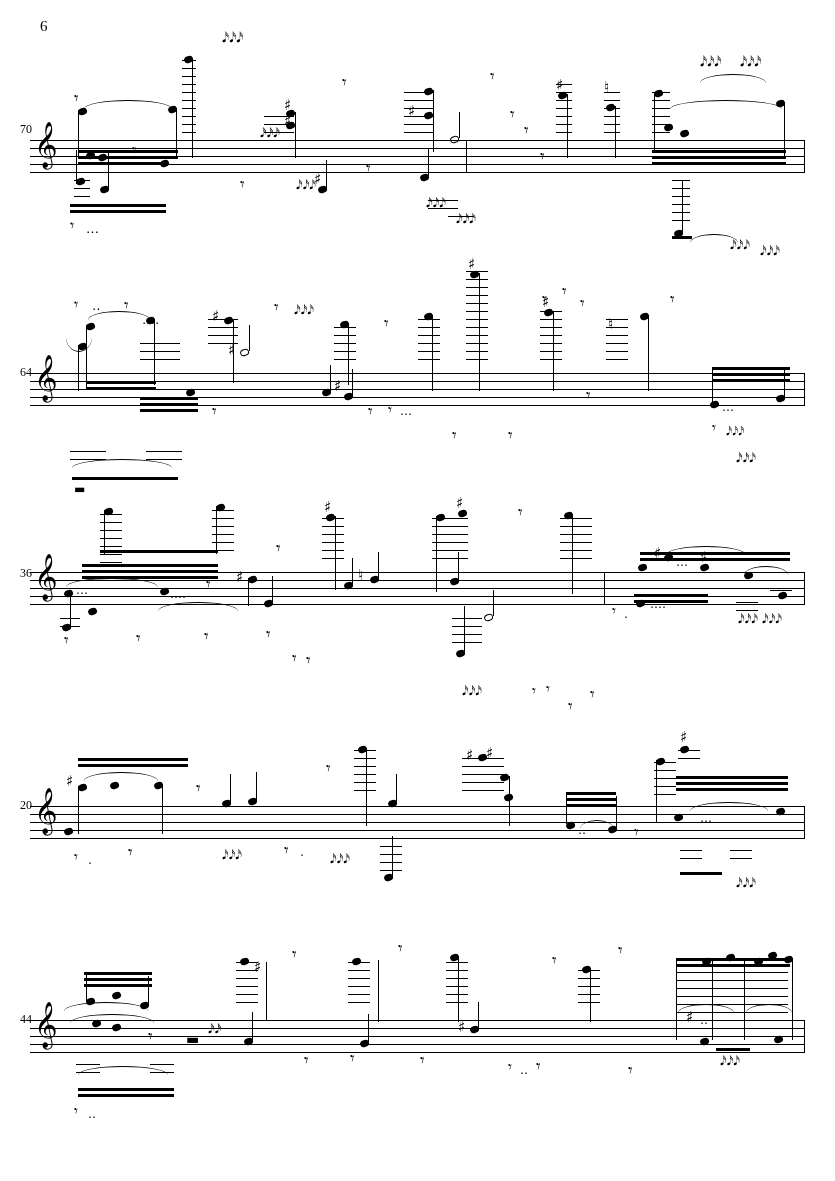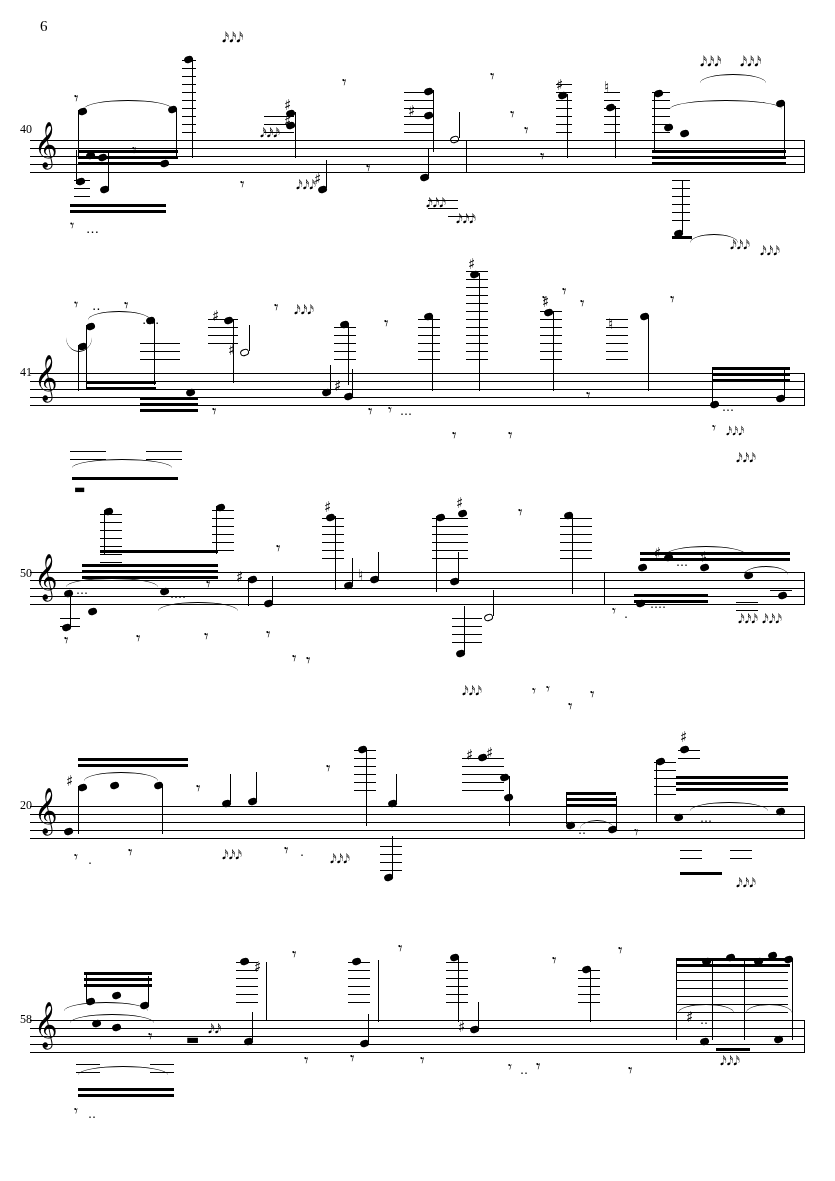--- a/index.html
+++ b/index.html
@@ -131,21 +131,21 @@
   }
 </style>
 </head>
 <body>
 
 <div id="page">
 
   <div class="page-number">6</div>
 
   <div class="system" style="top:0;height:230px;">
-    <div class="measure-number" style="left:20px;top:122px;">40</div>
+    <div class="measure-number" style="left:20px;top:122px;">70</div>
 
     <div class="staff" style="left:30px;width:775px;top:140px;">
       <div class="line"></div>
       <div class="line"></div>
       <div class="line"></div>
       <div class="line"></div>
       <div class="line"></div>
     </div>
     <div class="clef" style="left:34px;top:124px;">𝄞</div>
     <div class="barline" style="left:466px;top:140px;height:33px;"></div>
@@ -278,21 +278,21 @@
     <div class="ledger" style="left:672px;top:220px;width:18px;"></div>
     <div class="notehead" style="left:674px;top:230px;"></div>
     <div class="stem" style="left:682px;top:180px;height:52px;"></div>
     <div class="beam" style="left:672px;top:236px;width:20px;"></div>
     <div class="slur" style="left:690px;top:234px;width:48px;"></div>
     <div class="glyph" style="left:730px;top:238px;font-size:13px;">𝅘𝅥𝅯𝅘𝅥𝅯𝅘𝅥𝅯</div>
     <div class="glyph" style="left:760px;top:244px;font-size:13px;">𝅘𝅥𝅯𝅘𝅥𝅯𝅘𝅥𝅯</div>
   </div>
 
   <div class="system" style="top:255px;height:240px;">
-    <div class="measure-number" style="left:20px;top:110px;">41</div>
+    <div class="measure-number" style="left:20px;top:110px;">64</div>
 
     <div class="staff" style="left:30px;width:775px;top:118px;">
       <div class="line"></div>
       <div class="line"></div>
       <div class="line"></div>
       <div class="line"></div>
       <div class="line"></div>
     </div>
     <div class="clef" style="left:34px;top:102px;">𝄞</div>
     <div class="barline" style="left:804px;top:118px;height:33px;"></div>
@@ -417,21 +417,21 @@
     <div class="notehead" style="left:776px;top:140px;"></div>
     <div class="stem" style="left:712px;top:114px;height:34px;"></div>
     <div class="stem" style="left:784px;top:114px;height:28px;"></div>
     <div class="glyph" style="left:722px;top:146px;font-size:12px;">․․․</div>
     <div class="glyph" style="left:712px;top:166px;font-size:15px;">𝄾</div>
     <div class="glyph" style="left:726px;top:170px;font-size:12px;">𝅘𝅥𝅯𝅘𝅥𝅯𝅘𝅥𝅯</div>
     <div class="glyph" style="left:736px;top:196px;font-size:13px;">𝅘𝅥𝅯𝅘𝅥𝅯𝅘𝅥𝅯</div>
   </div>
 
   <div class="system" style="top:490px;height:250px;">
-    <div class="measure-number" style="left:20px;top:76px;">50</div>
+    <div class="measure-number" style="left:20px;top:76px;">36</div>
 
     <div class="staff" style="left:30px;width:775px;top:82px;">
       <div class="line"></div>
       <div class="line"></div>
       <div class="line"></div>
       <div class="line"></div>
       <div class="line"></div>
     </div>
     <div class="clef" style="left:34px;top:66px;">𝄞</div>
     <div class="barline" style="left:604px;top:82px;height:33px;"></div>
@@ -662,21 +662,21 @@
     <div class="slur" style="left:690px;top:76px;width:78px;"></div>
     <div class="ledger" style="left:680px;top:124px;width:22px;"></div>
     <div class="ledger" style="left:680px;top:132px;width:22px;"></div>
     <div class="ledger" style="left:730px;top:124px;width:22px;"></div>
     <div class="ledger" style="left:730px;top:132px;width:22px;"></div>
     <div class="beam" style="left:680px;top:146px;width:42px;"></div>
     <div class="glyph" style="left:736px;top:150px;font-size:13px;">𝅘𝅥𝅯𝅘𝅥𝅯𝅘𝅥𝅯</div>
   </div>
 
   <div class="system" style="top:936px;height:230px;">
-    <div class="measure-number" style="left:20px;top:76px;">58</div>
+    <div class="measure-number" style="left:20px;top:76px;">44</div>
 
     <div class="staff" style="left:30px;width:775px;top:84px;">
       <div class="line"></div>
       <div class="line"></div>
       <div class="line"></div>
       <div class="line"></div>
       <div class="line"></div>
     </div>
     <div class="clef" style="left:34px;top:68px;">𝄞</div>
     <div class="barline" style="left:804px;top:84px;height:33px;"></div>

